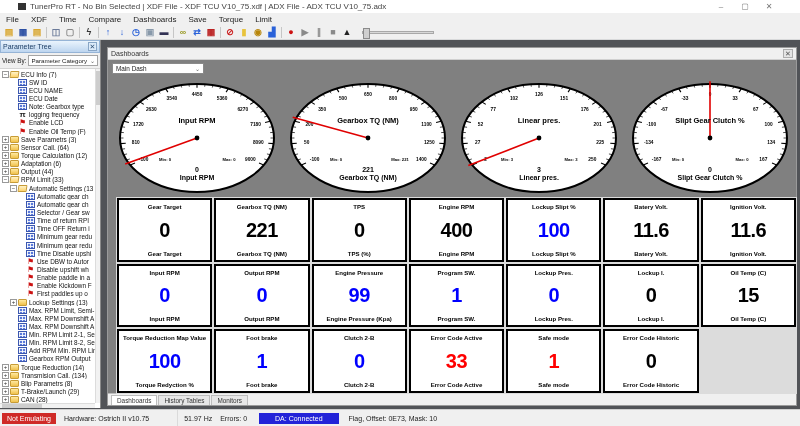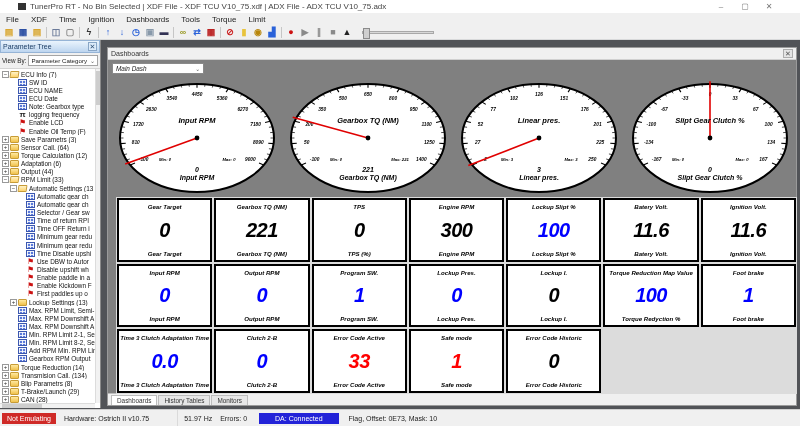--- a/index.html
+++ b/index.html
@@ -42,21 +42,21 @@
   .t-flag{width:9px;text-align:center;font-size:8px;line-height:7px;color:#cc1111;}
   .vscroll{position:absolute;right:0;top:0;bottom:5px;width:5px;background:#f2f2f2;border-left:1px solid #dcdcdc;}
   .vscroll::before{content:"";position:absolute;left:0;right:0;top:2px;height:34px;background:#cdcdcd;}
   .hscroll{position:absolute;left:0;right:5px;bottom:0;height:5px;background:#f2f2f2;border-top:1px solid #dcdcdc;}
   .hscroll::before{content:"";position:absolute;top:0;bottom:0;left:2px;width:40px;background:#cdcdcd;}
 
   
   .child{position:absolute;left:107px;top:7px;width:690px;bottom:3px;background:#f0f0f0;border:1px solid #9a9a9a;display:flex;flex-direction:column;}
   .child-title{height:12px;display:flex;align-items:center;font-size:7px;color:#333;padding:0 3px;border-bottom:1px solid #d0d0d0;flex:none;}
   .child-close{margin-left:auto;width:10px;height:9px;background:#e4e4e4;border:1px solid #adadad;font-size:7px;line-height:7px;text-align:center;color:#555;}
-  .canvas{flex:1;background:#808080;position:relative;font-style:italic;}
+  .canvas{flex:1;background:#808080;position:relative;}
   .dash-select{position:absolute;left:4px;top:3px;width:92px;height:11px;background:#fff;border:1px solid #8a8a8a;font-size:6.4px;display:flex;align-items:center;padding:0 3px;}
   .gauge{position:absolute;top:21px;}
   .grid{position:absolute;left:8px;top:137px;width:681px;height:197px;display:grid;grid-template-columns:repeat(7,1fr);grid-template-rows:repeat(3,1fr);gap:2px;background:#dcdcdc;border:1px solid #dcdcdc;}
   .cellbox{background:#fff;border:2px solid #000;display:flex;flex-direction:column;align-items:center;justify-content:space-between;padding:3px 1px;overflow:hidden;}
   .cl{font-size:6.1px;font-weight:bold;color:#000;white-space:nowrap;}
   .cv{font-size:20px;font-weight:bold;line-height:1;color:#000;letter-spacing:-0.5px;}
   .cv.blue{color:#0000ff;} .cv.red{color:#ff0000;}
   .tabs{height:12px;background:#f0f0f0;display:flex;align-items:flex-end;padding-left:3px;border-top:1px solid #bdbdbd;flex:none;}
   .tab{font-size:6.4px;padding:1px 5px 1px;border:1px solid #bdbdbd;border-bottom:none;background:#e7e7e7;margin-right:1px;color:#333;}
   .tab.active{background:#fff;}
@@ -78,23 +78,23 @@
     <span>–</span>
     <span>▢</span>
     <span>✕</span>
   </span>
 </div>
 
 <div class="menubar">
     <span class="menuitem">File</span>
     <span class="menuitem">XDF</span>
     <span class="menuitem">Time</span>
-    <span class="menuitem">Ignition</span>
+    <span class="menuitem">Compare</span>
     <span class="menuitem">Dashboards</span>
-    <span class="menuitem">Tools</span>
+    <span class="menuitem">Save</span>
     <span class="menuitem">Torque</span>
     <span class="menuitem">Limit</span>
   </div>
 
 <div class="toolbar">
     <span class="tbtn" style="color: rgb(217, 166, 46);">▤</span>
     <span class="tbtn" style="color: rgb(44, 79, 163);">▦</span>
     <span class="tbtn" style="color: rgb(217, 166, 46);">▤</span>
     <span class="tsep"></span>
     <span class="tbtn" style="color: rgb(107, 122, 153);">◫</span>
@@ -623,21 +623,21 @@
             <div class="cv ">221</div>
             <div class="cl">Gearbox TQ (NM)</div>
           </div>
           <div class="cellbox">
             <div class="cl">TPS</div>
             <div class="cv ">0</div>
             <div class="cl">TPS (%)</div>
           </div>
           <div class="cellbox">
             <div class="cl">Engine RPM</div>
-            <div class="cv ">300</div>
+            <div class="cv ">400</div>
             <div class="cl">Engine RPM</div>
           </div>
           <div class="cellbox">
             <div class="cl">Lockup Slipt %</div>
             <div class="cv blue">100</div>
             <div class="cl">Lockup Slipt %</div>
           </div>
           <div class="cellbox">
             <div class="cl">Batery Volt.</div>
             <div class="cv ">11.6</div>
@@ -652,48 +652,53 @@
             <div class="cl">Input RPM</div>
             <div class="cv blue">0</div>
             <div class="cl">Input RPM</div>
           </div>
           <div class="cellbox">
             <div class="cl">Output RPM</div>
             <div class="cv blue">0</div>
             <div class="cl">Output RPM</div>
           </div>
           <div class="cellbox">
+            <div class="cl">Engine Pressure</div>
+            <div class="cv blue">99</div>
+            <div class="cl">Engine Pressure (Kpa)</div>
+          </div>
+          <div class="cellbox">
             <div class="cl">Program  SW.</div>
             <div class="cv blue">1</div>
             <div class="cl">Program  SW.</div>
           </div>
           <div class="cellbox">
             <div class="cl">Lockup Pres.</div>
             <div class="cv blue">0</div>
             <div class="cl">Lockup Pres.</div>
           </div>
           <div class="cellbox">
             <div class="cl">Lockup I.</div>
             <div class="cv ">0</div>
             <div class="cl">Lockup I.</div>
           </div>
           <div class="cellbox">
+            <div class="cl">Oil Temp (C)</div>
+            <div class="cv ">15</div>
+            <div class="cl">Oil Temp (C)</div>
+          </div>
+          <div class="cellbox">
             <div class="cl">Torque Reduction Map Value</div>
             <div class="cv blue">100</div>
             <div class="cl">Torque Redyction %</div>
           </div>
           <div class="cellbox">
             <div class="cl">Foot brake</div>
             <div class="cv blue">1</div>
             <div class="cl">Foot brake</div>
-          </div>
-          <div class="cellbox">
-            <div class="cl">Time 3 Clutch Adaptation Time</div>
-            <div class="cv blue">0.0</div>
-            <div class="cl">Time 3 Clutch Adaptation Time</div>
           </div>
           <div class="cellbox">
             <div class="cl">Clutch 2-B</div>
             <div class="cv blue">0</div>
             <div class="cl">Clutch 2-B</div>
           </div>
           <div class="cellbox">
             <div class="cl">Error Code Active</div>
             <div class="cv red">33</div>
             <div class="cl">Error Code Active</div>

